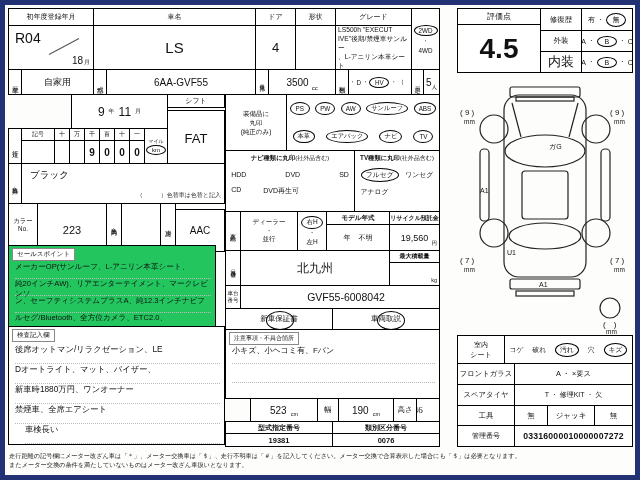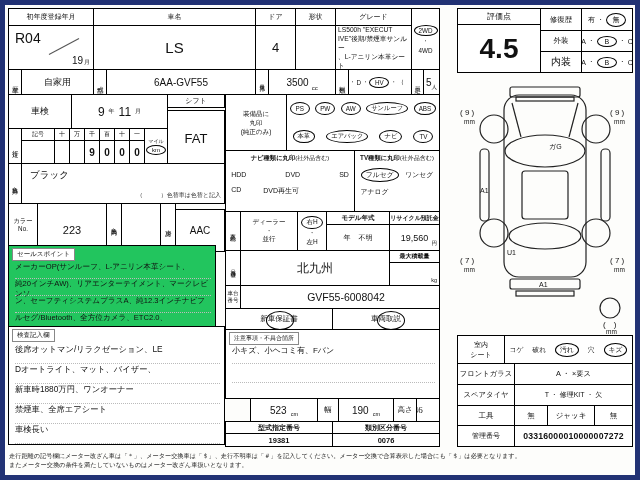--- a/index.html
+++ b/index.html
@@ -29,21 +29,21 @@
 <div class="sheet">
 
   <div class="abs cell lbl" style="left:3px;top:3px;width:86px;height:18px;">初年度登録年月</div>
   <div class="abs cell lbl" style="left:88px;top:3px;width:163px;height:18px;">車名</div>
   <div class="abs cell lbl" style="left:250px;top:3px;width:41px;height:18px;">ドア</div>
   <div class="abs cell lbl" style="left:290px;top:3px;width:41px;height:18px;">形状</div>
   <div class="abs cell lbl" style="left:330px;top:3px;width:77px;height:18px;">グレード</div>
 
   <div class="abs cell" style="left:3px;top:20px;width:86px;height:45px;">
     <span style="position:absolute;left:6px;top:4px;font-size:14px;">R04</span>
-    <span style="position:absolute;right:10px;bottom:3px;font-size:10px;">19</span>
+    <span style="position:absolute;right:10px;bottom:3px;font-size:10px;">18</span>
     <span style="position:absolute;right:3px;bottom:2px;font-size:6px;">月</span>
     <span class="abs" style="left:38px;top:20px;width:34px;border-top:1px solid #555;transform:rotate(-28deg);"></span>
   </div>
   <div class="abs cell" style="left:88px;top:20px;width:163px;height:45px;font-size:15px;">LS</div>
   <div class="abs cell" style="left:250px;top:20px;width:41px;height:45px;font-size:13px;">4</div>
   <div class="abs cell" style="left:290px;top:20px;width:41px;height:45px;"></div>
   <div class="abs cell colflex" style="left:330px;top:20px;width:77px;height:45px;font-size:6.7px;align-items:flex-start;justify-content:center;padding:1px 2px;line-height:1.35;">
     <div>LS500h "EXECUT</div>
     <div>IVE"後期/禁煙車サンルー</div>
     <div>、L-アニリン本革シート</div>
@@ -88,30 +88,29 @@
     <span class="circ">無</span>
   </div>
   <div class="abs cell" style="left:535px;top:25px;width:42px;height:22px;font-size:7.5px;">外装</div>
   <div class="abs cell" style="left:576px;top:25px;width:52px;height:22px;font-size:7px;gap:2px;">
     <span>A</span>
       <span>・</span>
     <span class="circ">B</span>
       <span>・</span>
     <span>C</span>
   </div>
-  <div class="abs cell" style="left:535px;top:46px;width:42px;height:22px;font-size:10px;">内装</div>
+  <div class="abs cell" style="left:535px;top:46px;width:42px;height:22px;font-size:13px;">内装</div>
   <div class="abs cell" style="left:576px;top:46px;width:52px;height:22px;font-size:7px;gap:2px;">
     <span>A</span>
       <span>・</span>
     <span class="circ">B</span>
       <span>・</span>
     <span>C</span>
   </div>
 
-  <div class="abs cell" style="left:3px;top:89px;width:64px;height:35px;font-size:9px;">車検</div>
   <div class="abs cell" style="left:66px;top:89px;width:97px;height:35px;gap:4px;">
     <span style="font-size:12px;">9</span>
       <span style="font-size:6px;">年</span>
     <span style="font-size:12px;">11</span>
       <span style="font-size:6px;">月</span>
   </div>
   <div class="abs cell lbl" style="left:162px;top:89px;width:58px;height:14px;">シフト</div>
   <div class="abs cell" style="left:162px;top:105px;width:58px;height:57px;font-size:13px;">FAT</div>
 
   <div class="abs cell vert" style="left:3px;top:123px;width:14px;height:36px;font-size:6.5px;">走行</div>
@@ -160,21 +159,21 @@
     </div>
   </div>
 
   <div class="abs" style="left:3px;top:321px;width:217px;height:119px;border:1.5px solid #000;background:#fff;">
     <span class="tab" style="left:3px;top:2px;">検査記入欄</span>
     <div class="txtlines" style="top:17px;font-size:8.3px;">
       <div style="height:19px;">後席オットマン/リラクゼーション、LE</div>
       <div style="height:19px;">Dオートライト、マット、バイザー、</div>
       <div style="height:19px;">新車時1880万円、ワンオーナー</div>
       <div style="height:19px;">禁煙車、全席エアシート</div>
-      <div style="height:19px;">車検長い</div>
+      <div style="height:19px;margin-left:10px;">車検長い</div>
     </div>
   </div>
 
   <div class="abs cell colflex" style="left:220px;top:89px;width:62px;height:57px;font-size:6.5px;line-height:1.4;">
     <span>装備品に</span>
     <span>丸印</span>
     <span>(純正のみ)</span>
   </div>
   <div class="abs cell" style="left:281px;top:89px;width:154px;height:57px;flex-direction:column;justify-content:space-around;">
     <div style="display:flex;width:100%;justify-content:space-around;font-size:6.3px;">

